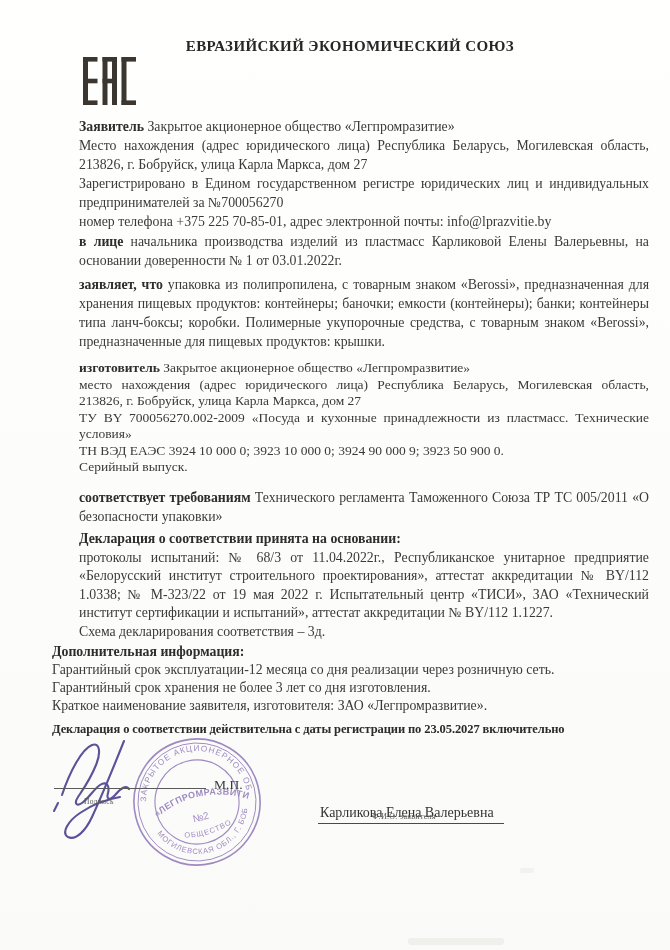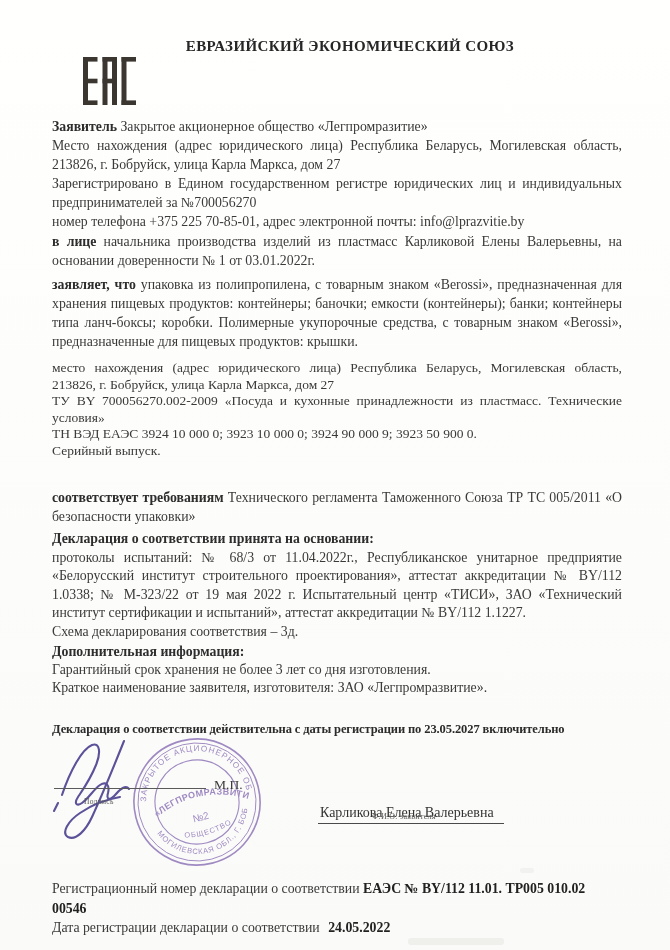--- a/index.html
+++ b/index.html
@@ -6,21 +6,21 @@
   .page{
     position:relative;width:670px;height:950px;overflow:hidden;
     background:linear-gradient(180deg,#fffffe 0%,#fcfcfa 60%,#fafaf8 100%);
     font-family:"Liberation Serif", serif;
     color:#3a3a3a;font-size:13.8px;line-height:19px;
   }
   .abs{position:absolute;}
   .title{left:30px;top:36px;width:640px;text-align:center;
     font-weight:bold;font-size:15px;line-height:20px;letter-spacing:.4px;color:#262626;}
   .blk{left:52px;width:570px;}
-  .j{text-align:justify;}
+  .j{text-align:justify;margin-left:27px;}
   .j p, .blk p{margin:0;}
   b,.b{font-weight:bold;color:#2d2d2d;}
   .tight{line-height:16.5px;font-size:13.5px;}
   .mid{line-height:18.5px;}
   .add{line-height:18px;font-family:Liberation Serif, serif;}
   .validity{font-weight:bold;font-size:12.5px;white-space:nowrap;color:#2b2b2b;letter-spacing:-0.1px;}
   .sigline{border-bottom:1.2px solid #5a5a5a;}
   .caption{font-size:7.5px;color:#555;letter-spacing:.3px;}
   .fio{font-size:14px;color:#333;border-bottom:1.2px solid #4a4a4a;padding:0 10px 1px 2px;margin-top:20px;}
   .mp{font-size:13.5px;color:#3a3a3a;}
@@ -65,38 +65,40 @@
 
   <div class="abs blk j" style="top:232px;">
     <p><b>в лице</b><span> начальника производства изделий из пластмасс Карликовой Елены Валерьевны, на основании доверенности № 1 от 03.01.2022г.</span></p>
   </div>
 
   <div class="abs blk j" style="top:275px;">
     <p><b>заявляет, что</b><span> упаковка из полипропилена, с товарным знаком «Berossi», предназначенная для хранения пищевых продуктов: контейнеры; баночки; емкости (контейнеры); банки; контейнеры типа ланч-боксы; коробки. Полимерные укупорочные средства, с товарным знаком «Berossi», предназначенные для пищевых продуктов: крышки.</span></p>
   </div>
 
   <div class="abs blk j tight" style="top:360px;">
+    <p><b>изготовитель</b><span> Закрытое акционерное общество «Легпромразвитие»</span></p>
     <p>место нахождения (адрес юридического лица) Республика Беларусь, Могилевская область, 213826, г. Бобруйск, улица Карла Маркса, дом 27</p>
     <p>ТУ BY 700056270.002-2009 «Посуда и кухонные принадлежности из пластмасс. Технические условия»</p>
     <p>ТН ВЭД ЕАЭС 3924 10 000 0; 3923 10 000 0; 3924 90 000 9; 3923 50 900 0.</p>
     <p>Серийный выпуск.</p>
   </div>
 
   <div class="abs blk j" style="top:488px;">
     <p><b>соответствует требованиям</b><span> Технического регламента Таможенного Союза ТР ТС 005/2011 «О безопасности упаковки»</span></p>
   </div>
 
   <div class="abs blk j mid" style="top:530px;">
     <p><b>Декларация о соответствии принята на основании:</b></p>
     <p>протоколы испытаний: № 68/3 от 11.04.2022г., Республиканское унитарное предприятие «Белорусский институт строительного проектирования», аттестат аккредитации № BY/112 1.0338; № М-323/22 от 19 мая 2022 г. Испытательный центр «ТИСИ», ЗАО «Технический институт сертификации и испытаний», аттестат аккредитации № BY/112 1.1227.</p>
     <p>Схема декларирования соответствия – 3д.</p>
   </div>
 
   <div class="abs blk add" style="top:643px;">
     <p><b>Дополнительная информация:</b></p>
+    <p>Гарантийный срок эксплуатации-12 месяца со дня реализации через розничную сеть.</p>
     <p>Гарантийный срок хранения не более 3 лет со дня изготовления.</p>
     <p>Краткое наименование заявителя, изготовителя: ЗАО «Легпромразвитие».</p>
   </div>
 
   <div class="abs validity" style="left:52px;top:720px;">Декларация о соответствии действительна с даты регистрации по 23.05.2027 включительно</div>
 
   <svg class="abs stamp-svg" style="left:113px;top:718px;" width="168" height="168" viewBox="0 0 168 168">
     <g transform="rotate(-14 84 84)" fill="none" stroke="#7b5ead">
       <circle cx="84" cy="84" r="63" stroke-width="1.6"></circle>
       <circle cx="84" cy="84" r="59" stroke-width="0.9"></circle>
@@ -133,27 +135,17 @@
     </g>
   </svg>
 
   <div class="abs sigline" style="left:54px;top:772px;width:152px;height:16px;"></div>
   <div class="abs caption" style="left:84px;top:792px;">Подпись</div>
   <div class="abs mp" style="left:214px;top:775px;">М.П.</div>
 
   <div class="abs fio" style="left:318px;top:783px;">Карликова Елена  Валерьевна</div>
   <div class="abs caption" style="left:372px;top:807px;font-size:8px;">Ф.И.О. заявителя</div>
 
-  <div class="abs blk" style="top:879px;line-height:19.5px;">
-    <p>
-      <span>Регистрационный номер декларации о соответствии </span>
-      <span class="footer-val">ЕАЭС № BY/112 11.01. ТР005 010.02 00546</span>
-    </p>
-    <p>
-      <span>Дата регистрации декларации о соответствии </span>
-      <span class="footer-val" style="margin-left:5px;">24.05.2022</span>
-    </p>
-  </div>
 
   <div class="smudge" style="left:408px;top:938px;width:96px;height:7px;"></div>
   <div class="smudge" style="left:520px;top:868px;width:14px;height:5px;opacity:.25;"></div>
 
 </div>
 
 </body></html>

